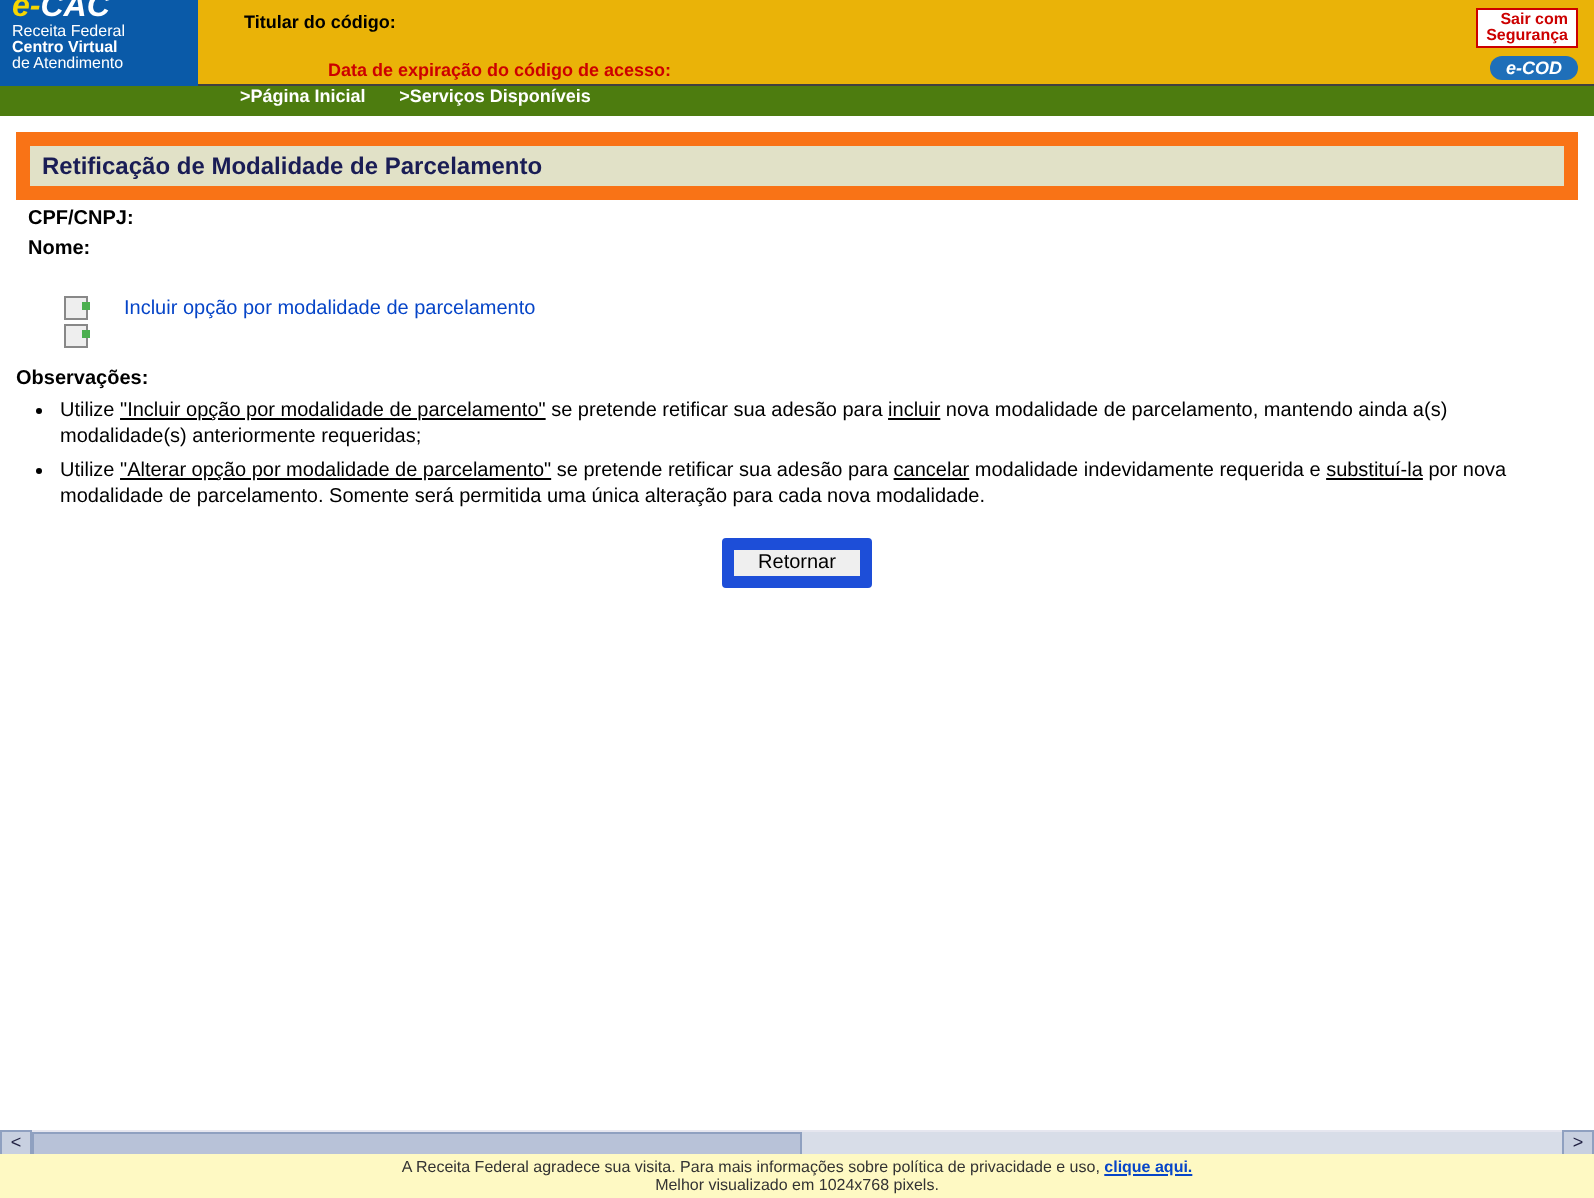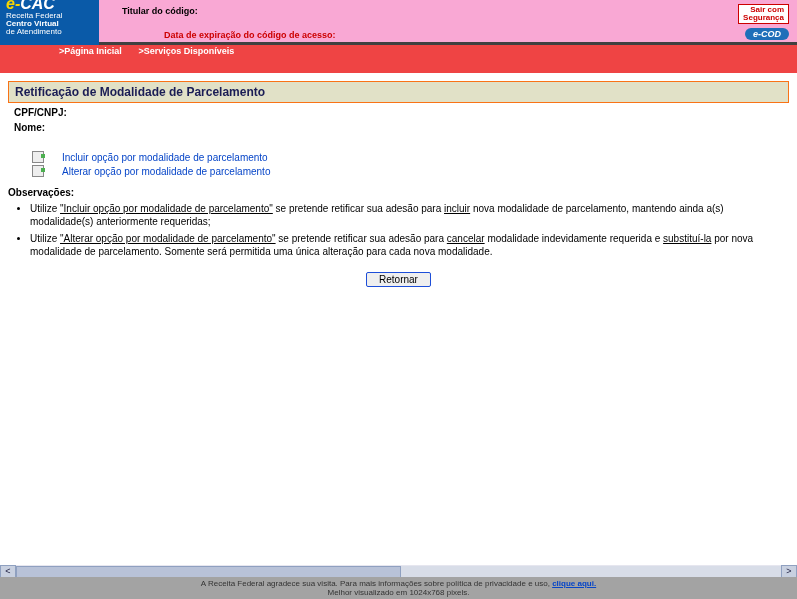--- a/index.html
+++ b/index.html
@@ -2,49 +2,49 @@
 <html><head>
 <meta charset="utf-8">
 <style>
 html,body{margin:0;padding:0;font-family:Verdana,Arial,sans-serif;font-size:10px;color:#000;background:#fff}
 .wrap{width:797px;height:599px;position:relative;overflow:hidden}
 .topbar{height:22px;background:linear-gradient(180deg,#0b5aa1 0%,#0a4b86 100%);position:relative}
 .brazil-stripe{position:absolute;left:0;top:0;right:0;height:22px;background:linear-gradient(90deg,#f7d600 0%,#f7d600 18%,#10a64a 18%,#10a64a 28%,#0a4b86 28%,#0a4b86 100%)}
 .brazil-stripe::after{content:"";position:absolute;left:120px;top:0;width:200px;height:22px;background:radial-gradient(ellipse at 40% 50%, #0a4b86 20%, transparent 21%);}
 .fazenda{position:absolute;left:28px;top:2px;font-size:10px;color:#0a4b86;font-weight:bold}
 .fazenda small{display:block;font-size:7px;font-weight:bold;color:#0a4b86}
-.header2{height:42px;background:#f9a8d4;position:relative;border-bottom:3px solid #404040}
+.header2{height:42px;background:#eab308;position:relative;border-bottom:1px solid #404040}
 .ecac-logo{position:absolute;left:0;top:-10px;width:99px;height:62px;background:#0a5aa8;border-radius:0 4px 4px 0;color:#fff;padding:6px 4px 2px 6px;box-sizing:border-box;font-size:8px;line-height:1}
 .ecac-logo .big{font-size:16px;font-weight:bold;font-style:italic}
 .ecac-logo .big .e{color:#f7d600}
 .header2 .titular{position:absolute;left:122px;top:6px;font-size:9px;font-weight:bold;color:#000}
 .header2 .expira{position:absolute;left:164px;top:30px;font-size:9px;font-weight:bold;color:#c00}
 .header2 .sair{position:absolute;right:8px;top:4px;border:1px solid #c00;background:#fff;color:#c00;font-size:8px;font-weight:bold;padding:1px 4px;text-align:right;line-height:1}
 .header2 .ecod{position:absolute;right:8px;top:28px;background:#1f6fb9;color:#fff;font-size:9px;font-weight:bold;font-style:italic;padding:1px 8px;border-radius:8px}
-.navbar{height:28px;background:#ef4444;position:relative;padding-left:59px}
+.navbar{height:15px;background:#4d7c0f;position:relative;padding-left:120px}
 .navbar a{color:#fff;font-size:9px;text-decoration:none;margin-right:14px;font-weight:bold}
 .content{padding:8px 8px 0 8px}
-.title-bar{background:#e1e1c7;border:1px solid #f97316;padding:3px 6px;font-size:12px;font-weight:bold;color:#1a1d55}
+.title-bar{background:#e1e1c7;border:7px solid #f97316;padding:3px 6px;font-size:12px;font-weight:bold;color:#1a1d55}
 .section-label{font-size:10px;font-weight:bold;margin:10px 0 4px 6px}
 .field{font-size:10px;font-weight:bold;margin:4px 0 4px 6px}
 .links{margin:18px 0 10px 24px}
 .links .row{display:flex;align-items:flex-end;margin-bottom:2px}
 .links .ico{width:10px;height:10px;background:#eee;border:1px solid #888;margin-right:18px;position:relative}
 .links .ico::after{content:"";position:absolute;right:-2px;top:2px;width:4px;height:4px;background:#4caf50}
 .links a{color:#0645c8;font-size:10px;text-decoration:none}
 .obs-title{font-size:10px;font-weight:bold;margin:10px 0 4px 0}
 ul.obs{margin:0 0 0 22px;padding:0;font-size:10px}
 ul.obs li{margin-bottom:4px;line-height:1.3}
 .center-btn{text-align:center;margin-top:14px}
-.center-btn button{font-size:10px;padding:1px 12px;background:#efefef;border:1px solid #1d4ed8;border-radius:2px}
+.center-btn button{font-size:10px;padding:1px 12px;background:#efefef;border:6px solid #1d4ed8;border-radius:2px}
 .hscroll{position:absolute;left:0;right:0;bottom:20px;height:14px;background:#e6e6ef;display:flex;align-items:center}
 .hscroll .arrow{width:14px;height:12px;background:#c8d0e0;border:1px solid #8fa0c0;font-size:9px;text-align:center;line-height:10px;color:#224;}
 .hscroll .track{flex:1;height:12px;background:#d8dde8;position:relative}
 .hscroll .thumb{position:absolute;left:0;top:0;height:10px;width:50%;background:#b8c2d8;border:1px solid #8fa0c0}
-.footer{position:absolute;left:0;right:0;bottom:0;height:20px;background:#a3a3a3;text-align:center;font-size:8px;padding-top:2px;color:#333}
+.footer{position:absolute;left:0;right:0;bottom:0;height:20px;background:#fef9c3;text-align:center;font-size:8px;padding-top:2px;color:#333}
 .footer a{color:#0645c8;font-weight:bold}
 </style>
 </head>
 <body>
 <div class="wrap">
 
 
 <div class="header2">
   <div class="ecac-logo">
     <div class="big"><span class="e">e-</span><span>CAC</span></div>
@@ -71,21 +71,20 @@
   <div class="field">CPF/CNPJ:</div>
   <div class="field">Nome:</div>
 
   <div class="links">
     <div class="row">
       <span class="ico"></span>
       <a href="#">Incluir opção por modalidade de parcelamento</a>
     </div>
     <div class="row">
       <span class="ico"></span>
-      <a href="#">Alterar opção por modalidade de parcelamento</a>
     </div>
   </div>
 
   <div class="obs-title">Observações:</div>
   <ul class="obs">
     <li>
       <span>Utilize </span><u>"Incluir opção por modalidade de parcelamento"</u><span> se pretende retificar sua adesão para </span><u>incluir</u><span> nova modalidade de parcelamento, mantendo ainda a(s) modalidade(s) anteriormente requeridas;</span>
     </li>
     <li>
       <span>Utilize </span><u>"Alterar opção por modalidade de parcelamento"</u><span> se pretende retificar sua adesão para </span><u>cancelar</u><span> modalidade indevidamente requerida e </span><u>substituí-la</u><span> por nova modalidade de parcelamento. Somente será permitida uma única alteração para cada nova modalidade.</span>

